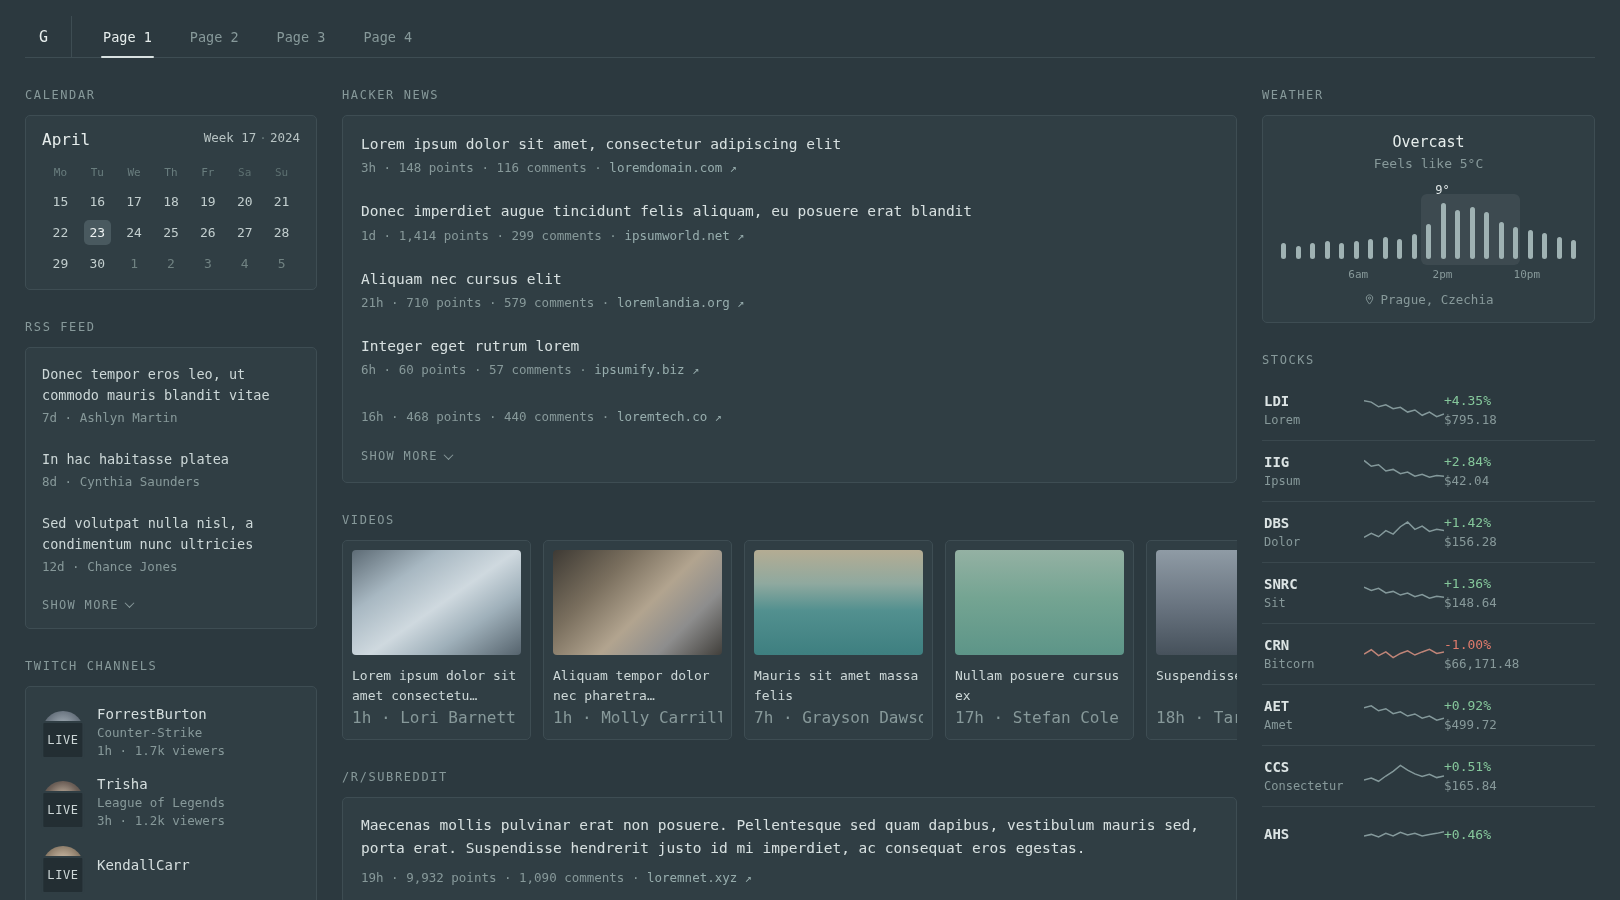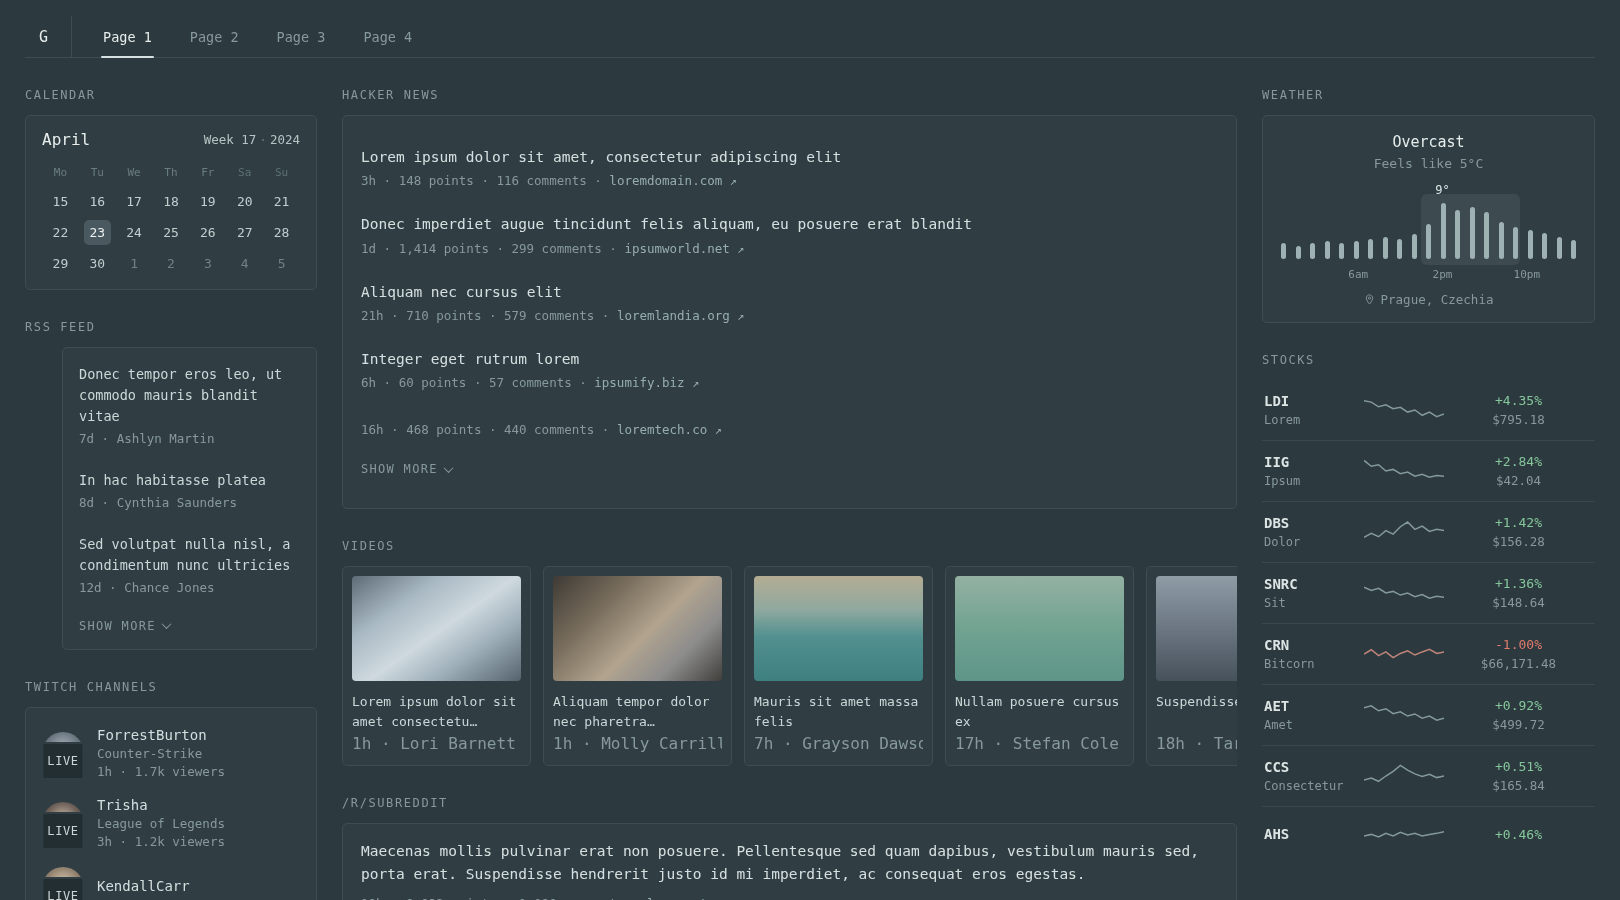--- a/index.html
+++ b/index.html
@@ -26,53 +26,53 @@
   .columns{display:flex;gap:25px;}
   .col-left{flex:0 0 292px;width:292px;}
   .col-mid{flex:1;min-width:0;}
   .col-right{flex:0 0 333px;width:333px;}
 
   .w-title{font-size:12px;font-weight:400;letter-spacing:1.6px;color:var(--dim);margin:30px 0 13px;}
   .card{background:var(--card);border:1px solid var(--border);border-radius:5px;}
 
   
   .cal-card{padding:14px 16px 10px;}
-  .cal-head{display:flex;justify-content:space-between;align-items:center;margin-bottom:8px;}
+  .cal-head{display:flex;justify-content:space-between;align-items:flex-start;margin-bottom:8px;}
   .cal-month{font-size:16px;color:var(--bright);}
   .cal-week{font-size:12.5px;color:#b7c3c3;}
   .cal-week .dot{color:var(--dimmer);margin:0 3px;}
   .cal-grid{display:grid;grid-template-columns:repeat(7,1fr);text-align:center;}
   .dow{font-size:11px;color:var(--dimmer);padding:9px 0 7px;}
   .dow.weekend{color:#5d7071;}
   .day{padding:3px 0;font-size:13px;color:#c2cece;}
   .day-num{display:inline-block;min-width:27px;padding:5px 0;border-radius:5px;}
   .day.muted{color:#708282;}
   .day.today .day-num{background:#49595f;color:#ecf1f1;}
 
   
-  .feed-card{padding:4px 16px 2px;margin-left:37px;}
+  .feed-card{padding:4px 16px 2px;}
   .rss-item{padding:12px 0;}
   .rss-title{display:block;font-size:13.5px;line-height:1.55;color:#cdd8d8;}
   .rss-meta{margin-top:4px;font-size:12.5px;color:var(--dim);}
   .show-more{display:flex;align-items:center;gap:7px;padding:12px 0 14px;color:var(--dim);font-size:12px;letter-spacing:1.3px;cursor:pointer;}
   .chev{width:7px;height:7px;border-right:1.5px solid currentColor;border-bottom:1.5px solid currentColor;transform:rotate(45deg) translate(-1px,-1px);display:inline-block;}
 
   
   .tw-card{padding:10px 16px;}
   .tw-row{display:flex;gap:13px;align-items:center;padding:9px 0;cursor:pointer;}
   .tw-avatar{width:42px;height:42px;border-radius:50%;position:relative;flex:none;}
   .tw-avatar[data-avatar="a1"]{background:radial-gradient(circle at 50% 38%,#a9b4bc 0%,#6a7580 48%,#38424b 100%);}
   .tw-avatar[data-avatar="a2"]{background:radial-gradient(circle at 50% 40%,#cbbba8 0%,#6d6058 48%,#2e2f33 100%);}
   .tw-avatar[data-avatar="a3"]{background:radial-gradient(circle at 50% 40%,#dccab4 0%,#8d7d6a 52%,#4a4540 100%);}
   .tw-live{position:absolute;left:50%;transform:translateX(-50%);bottom:-6px;background:#232e33;color:#ccd6d6;font-size:12px;letter-spacing:.6px;padding:10px 4px;border-radius:3px;border:2px solid var(--card);}
   .tw-name{font-size:14px;color:#d6dfdf;}
   .tw-game,.tw-meta{font-size:12.5px;color:var(--dim);margin-top:3px;}
 
   
-  .hn-card{padding:18px 18px;}
+  .hn-card{padding:5px 18px;}
   .hn-item{padding:13px 0;}
   .hn-title{display:block;font-size:14.5px;line-height:1.4;color:#d7e0e0;}
   .hn-meta{margin-top:6px;font-size:12.5px;color:var(--dim);}
   .domain{color:var(--link);}
   .ext{color:var(--link);font-size:12px;}
 
   
   .video-row{display:flex;gap:12px;overflow:hidden;}
   .video-card{flex:0 0 189px;width:189px;padding:9px;cursor:pointer;}
   .thumb{height:105px;border-radius:4px;margin-bottom:11px;}
@@ -106,21 +106,21 @@
   .stock-list{}
   .stock-row{display:flex;align-items:center;padding:13px 2px;cursor:pointer;}
   .stock-row + .stock-row{border-top:1px solid #3a484e;}
   .stock-id{width:100px;flex:none;}
   .stock-ticker{font-size:14px;font-weight:700;color:#dce4e4;}
   .stock-name{font-size:12px;color:var(--dim);margin-top:4px;}
   .stock-spark{width:80px;height:32px;flex:none;}
   .stock-spark svg{width:100%;height:100%;display:block;}
   .stock-spark polyline{stroke:#84999b;}
   .stock-row[data-dir="down"] .stock-spark polyline{stroke:#c08578;}
-  .stock-vals{flex:1;text-align:center;}
+  .stock-vals{flex:1;text-align:left;}
   .stock-change{font-size:13px;color:var(--pos);}
   .stock-row[data-dir="down"] .stock-change{color:var(--neg);}
   .stock-price{font-size:12.5px;color:var(--dim);margin-top:4px;}
 </style>
 </head>
 <body>
 
 <div class="page">
 
   <header class="topnav">

